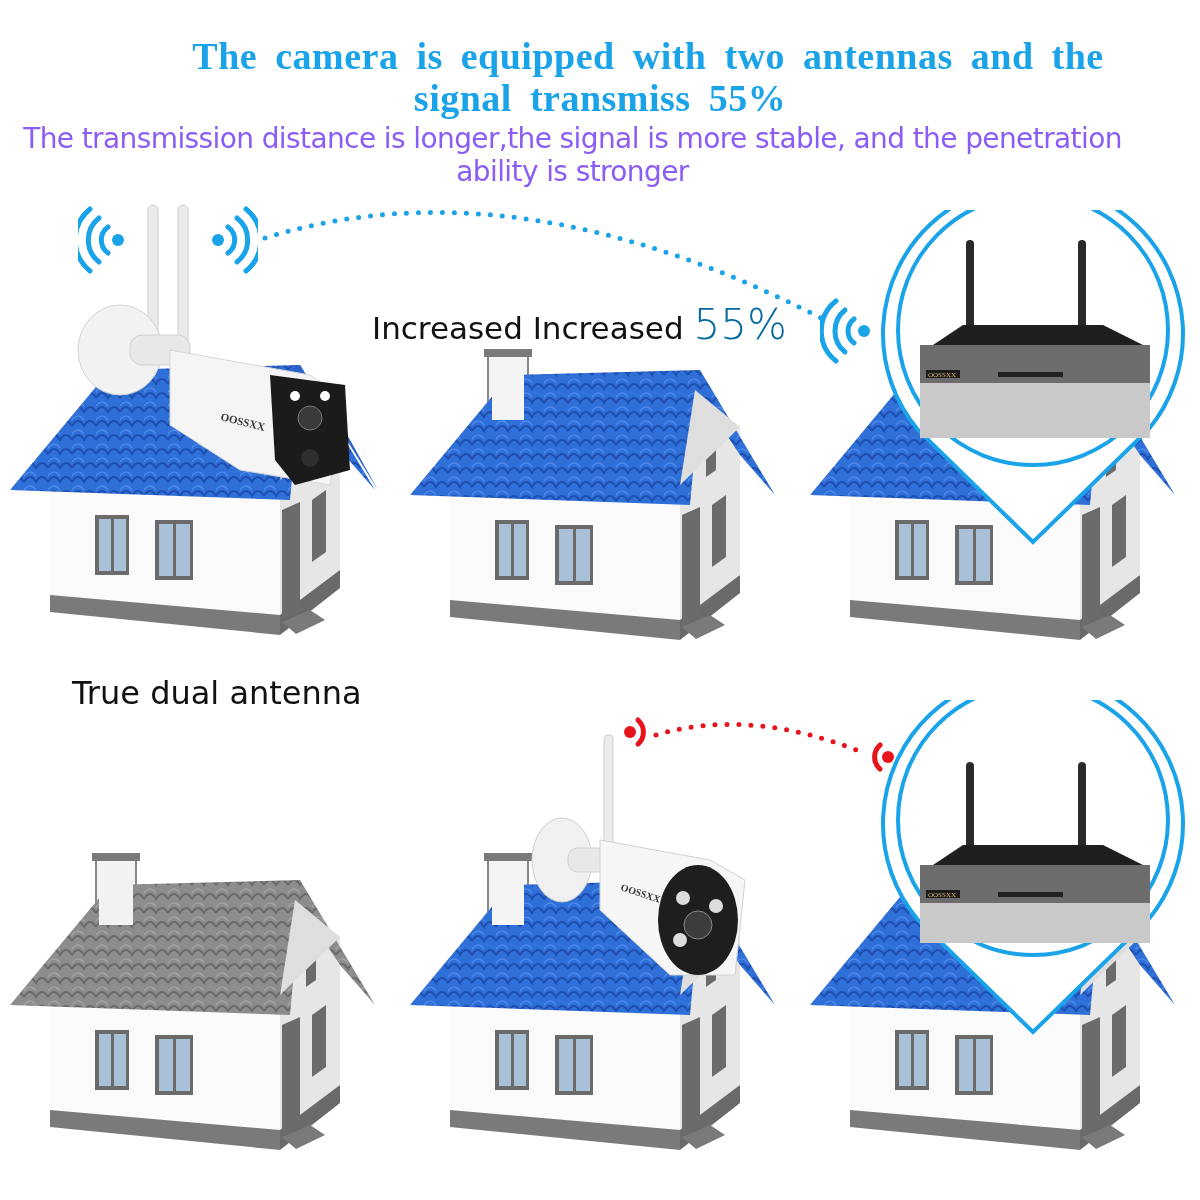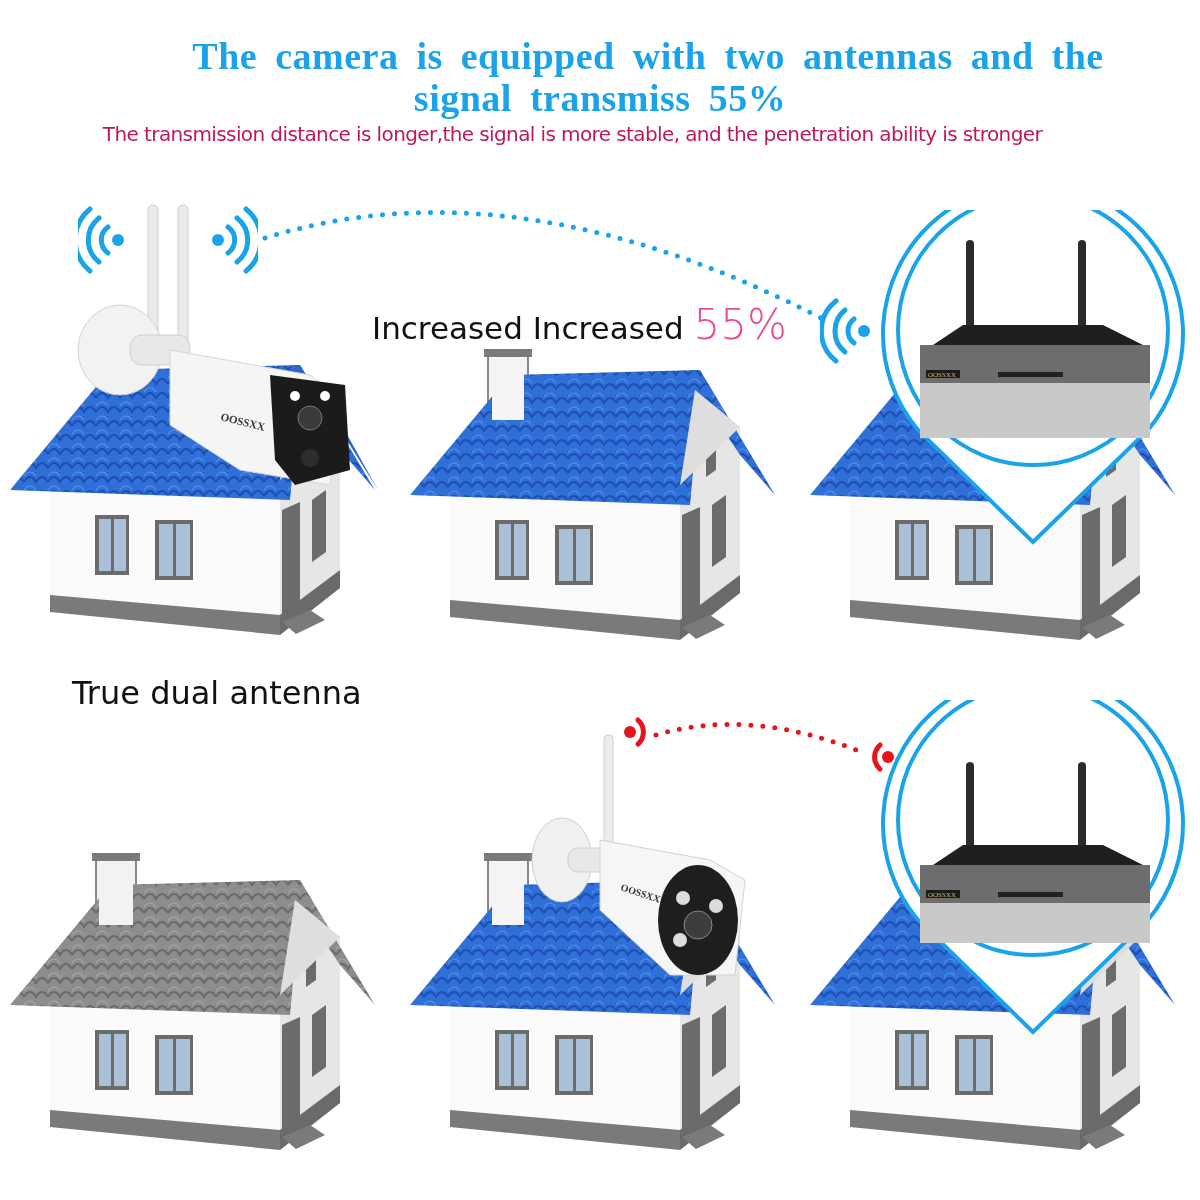--- a/index.html
+++ b/index.html
@@ -1,20 +1,20 @@
 <!DOCTYPE html>
 <html><head>
 <meta charset="utf-8">
 <style>
   html, body { margin:0; padding:0; background:#ffffff; }
   body { width:1200px; height:1200px; position:relative; overflow:hidden; font-family:"Liberation Sans", sans-serif; }
   .headline { position:absolute; left:0; width:1200px; text-align:center; color:#1aa3e8; font-family:"Liberation Serif", serif; font-weight:bold; font-size:38px; letter-spacing:0.5px; word-spacing:8px; line-height:44px; }
-  .subline { position:absolute; left:0; top:122px; width:1145px; text-align:center; color:#be185d; font-size:20px; font-family:"DejaVu Sans", sans-serif; letter-spacing:-0.6px; }
+  .subline { position:absolute; left:0; top:122px; width:1145px; text-align:center; color:#8b5cf6; font-size:28px; font-family:"DejaVu Sans", sans-serif; letter-spacing:-0.6px; }
   .label { position:absolute; color:#111; font-family:"DejaVu Sans", sans-serif; }
-  .pct { color:#ec4899; font-size:42px; font-weight:300;margin-top:8px; }
+  .pct { color:#0369a1; font-size:42px; font-weight:300;margin-top:8px; }
   .scene { position:absolute; }
   svg { display:block; }
 </style>
 </head>
 <body>
 
 <div class="headline" style="top:34px;padding-left:48px;">The camera is equipped with two antennas and the</div>
 <div class="headline" style="top:76px;">signal transmiss 55%</div>
 <div class="subline">The transmission distance is longer,the signal is more stable, and the penetration ability is stronger</div>
 

